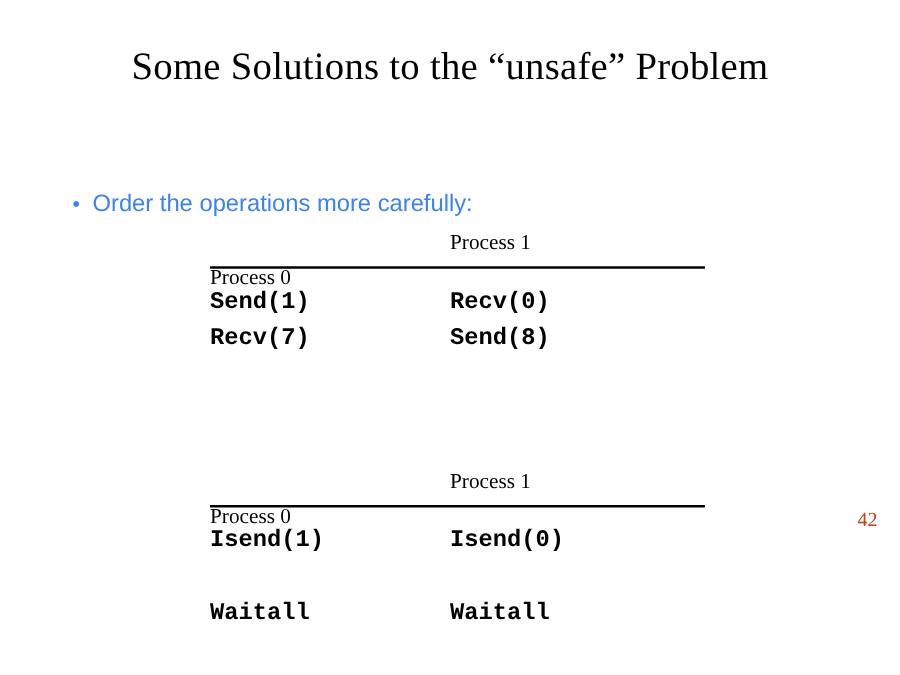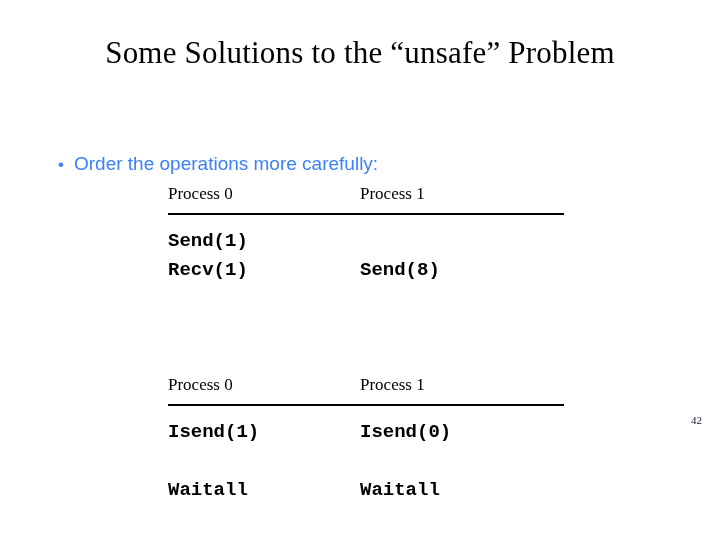--- a/index.html
+++ b/index.html
@@ -62,21 +62,21 @@
   }
   .thead .cell {
     position: absolute;
     top: 0;
     font-family: "Liberation Serif", serif;
     font-size: 17px;
     line-height: 22px;
     color: #000000;
     white-space: nowrap;
   }
-  .thead .c0 { left: 0; }
+  .thead .c0 { left: 0; margin-top: 28px; }
   .thead .c1 { left: 192px; }
 
   .rule {
     height: 2px;
     background: #000000;
     margin-top: 4px;
   }
   #table-1 .rule { width: 396px; }
   #table-2 .rule { width: 396px; }
 
@@ -100,22 +100,22 @@
     letter-spacing: 0px;
   }
   .row .c0 { left: 0; }
   .row .c1 { left: 192px; }
 
   .page-number {
     position: absolute;
     right: 18px;
     bottom: 26px;
     font-family: "Liberation Serif", serif;
-    font-size: 11px;
-    color: #0f172a;
+    font-size: 16px;
+    color: #c2410c;
   }
 </style>
 </head>
 <body>
 
 <div class="slide">
 
   <div class="title">Some Solutions to the “unsafe” Problem</div>
 
   <div class="bullet" id="bullet-1">
@@ -124,23 +124,24 @@
 
   <div class="table-block" id="table-1">
     <div class="thead">
       <span class="cell c0">Process 0</span>
       <span class="cell c1">Process 1</span>
     </div>
     <div class="rule"></div>
     <div class="rows">
       <div class="row">
         <span class="cell c0">Send(1)</span>
+        <span class="cell c1">Recv(0)</span>
       </div>
       <div class="row">
-        <span class="cell c0">Recv(1)</span>
+        <span class="cell c0">Recv(7)</span>
         <span class="cell c1">Send(8)</span>
       </div>
     </div>
   </div>
 
 
   <div class="table-block" id="table-2">
     <div class="thead">
       <span class="cell c0">Process 0</span>
       <span class="cell c1">Process 1</span>

